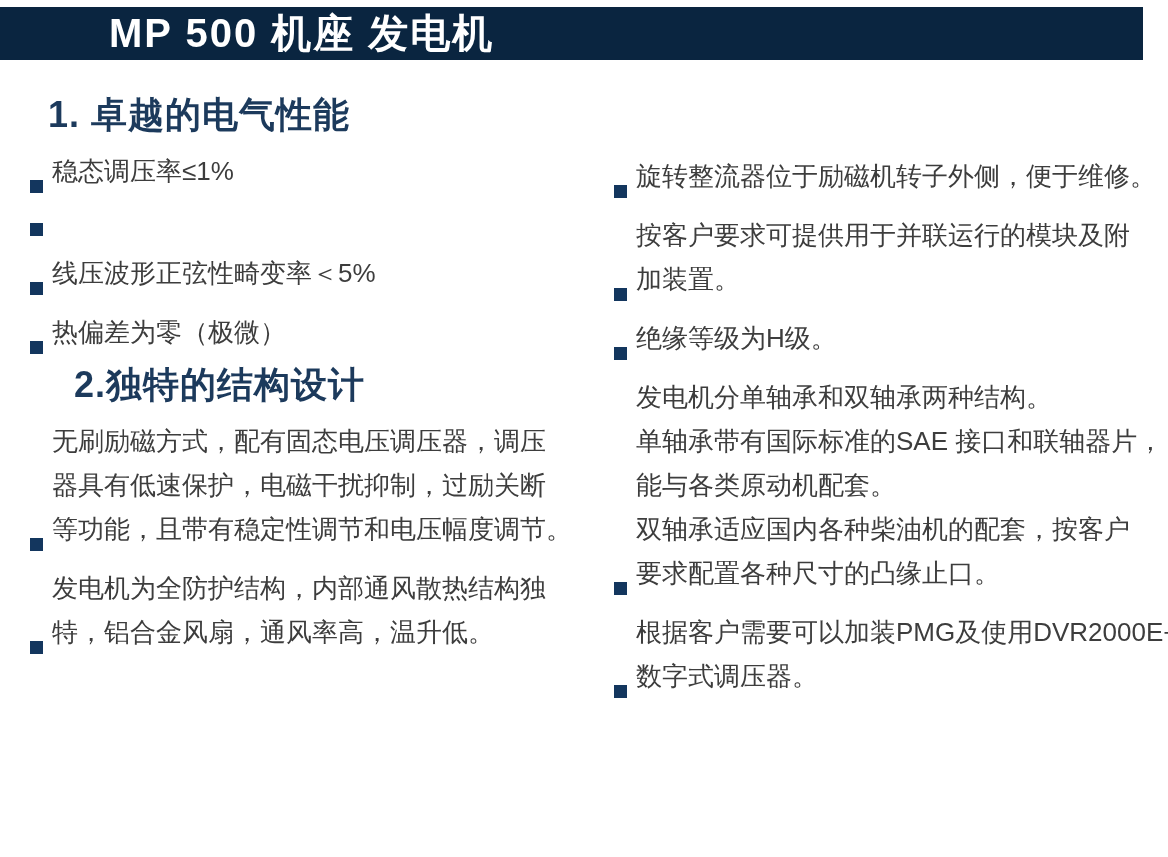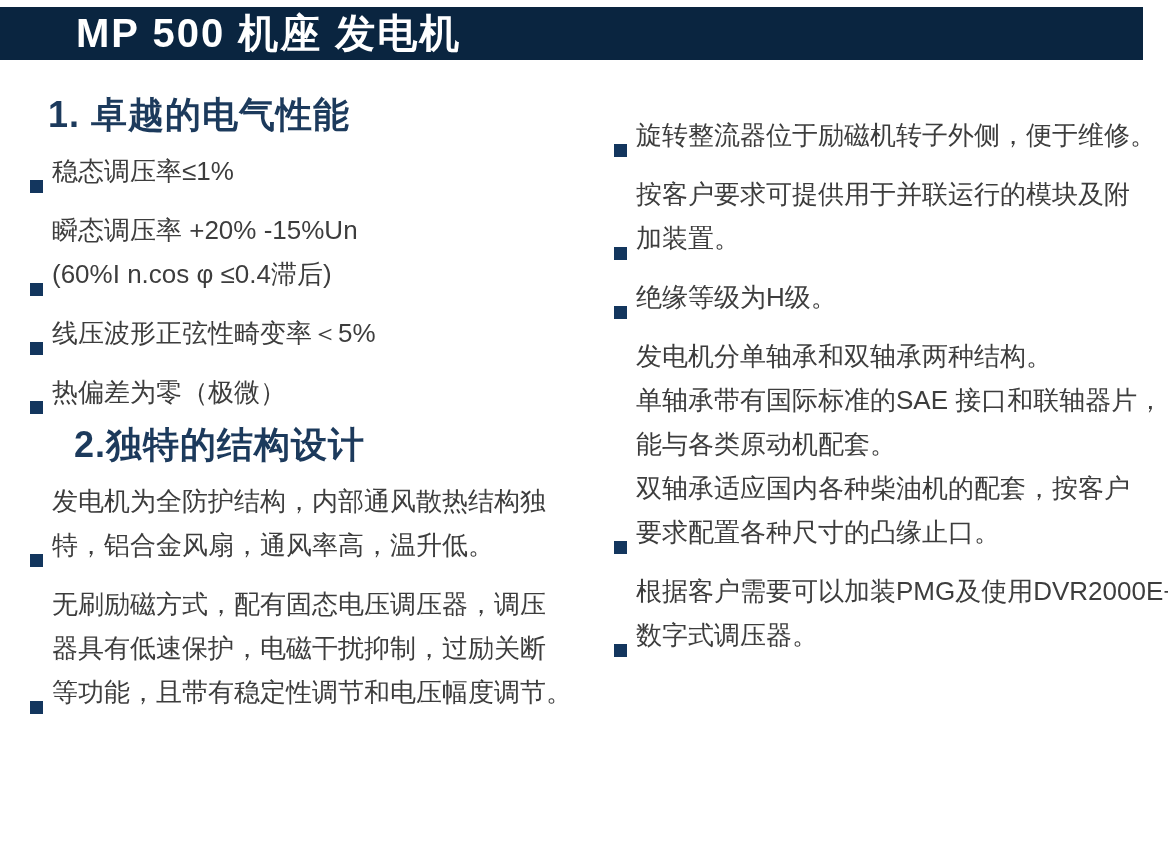--- a/index.html
+++ b/index.html
@@ -21,37 +21,37 @@
     height: 53px;
     background: #0a2540;
     display: flex;
     align-items: center;
   }
   .titlebar .title {
     color: #ffffff;
     font-weight: 800;
     font-size: 40px;
     letter-spacing: 2px;
-    padding-left: 76px;
+    padding-left: 109px;
     white-space: pre;
   }
   .content {
     display: flex;
     align-items: flex-start;
   }
   .col-left {
     margin-left: 28px;
     width: 556px;
     flex: 0 0 auto;
   }
   .col-right {
     margin-left: 28px;
     width: 556px;
     flex: 0 0 auto;
-    padding-top: 38px;
+    padding-top: 79px;
     box-sizing: border-box;
   }
   .sec-heading {
     margin: 36px 0 8px 20px;
     font-size: 36px;
     line-height: 38px;
     font-weight: bold;
     color: #1c3a5c;
     letter-spacing: 1px;
   }
@@ -96,46 +96,44 @@
 
       <h2 class="sec-heading">1. 卓越的电气性能</h2>
 
       <div class="bullets">
         <div class="bullet">
           <span class="sq"></span>
           <span class="btxt">稳态调压率≤1%</span>
         </div>
         <div class="bullet">
           <span class="sq"></span>
-          <span class="btxt">瞬态调压率 +20% -15%Un
-(60%I n.cos φ ≤0.4滞后)</span>
         </div>
         <div class="bullet">
           <span class="sq"></span>
           <span class="btxt">线压波形正弦性畸变率＜5%</span>
         </div>
         <div class="bullet">
           <span class="sq"></span>
           <span class="btxt">热偏差为零（极微）</span>
         </div>
       </div>
 
       <h2 class="sec-heading second">2.独特的结构设计</h2>
 
       <div class="bullets">
         <div class="bullet">
           <span class="sq"></span>
-          <span class="btxt">发电机为全防护结构，内部通风散热结构独
-特，铝合金风扇，通风率高，温升低。</span>
+          <span class="btxt">无刷励磁方式，配有固态电压调压器，调压
+器具有低速保护，电磁干扰抑制，过励关断
+等功能，且带有稳定性调节和电压幅度调节。</span>
         </div>
         <div class="bullet">
           <span class="sq"></span>
-          <span class="btxt">无刷励磁方式，配有固态电压调压器，调压
-器具有低速保护，电磁干扰抑制，过励关断
-等功能，且带有稳定性调节和电压幅度调节。</span>
+          <span class="btxt">发电机为全防护结构，内部通风散热结构独
+特，铝合金风扇，通风率高，温升低。</span>
         </div>
       </div>
 
     </div>
 
     <div class="col-right">
       <div class="bullets">
         <div class="bullet">
           <span class="sq"></span>
           <span class="btxt">旋转整流器位于励磁机转子外侧，便于维修。</span>

